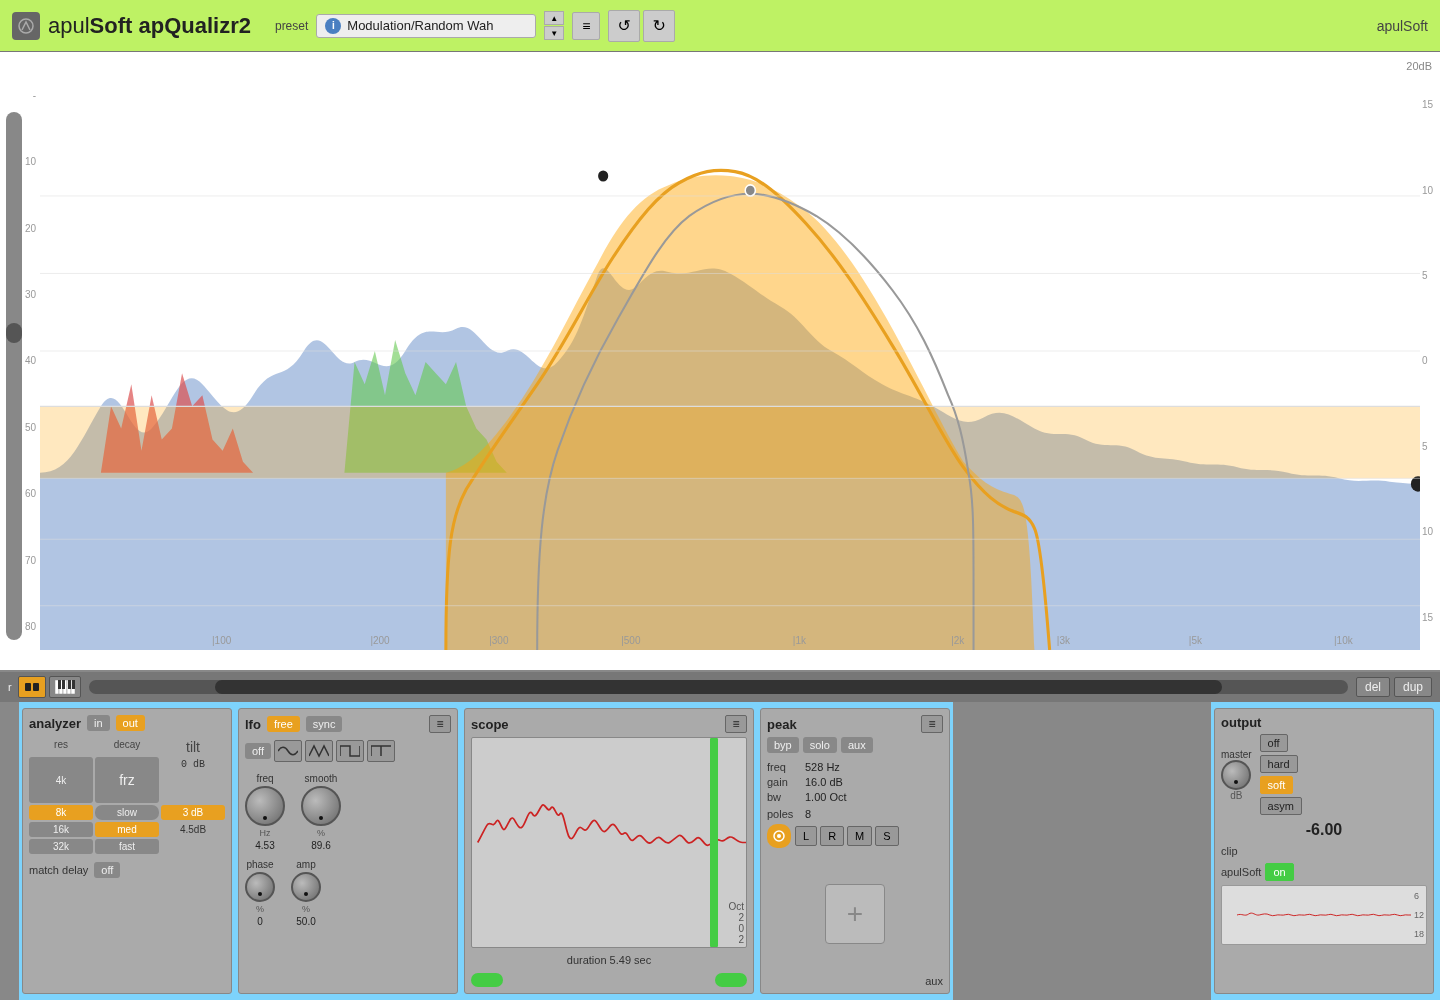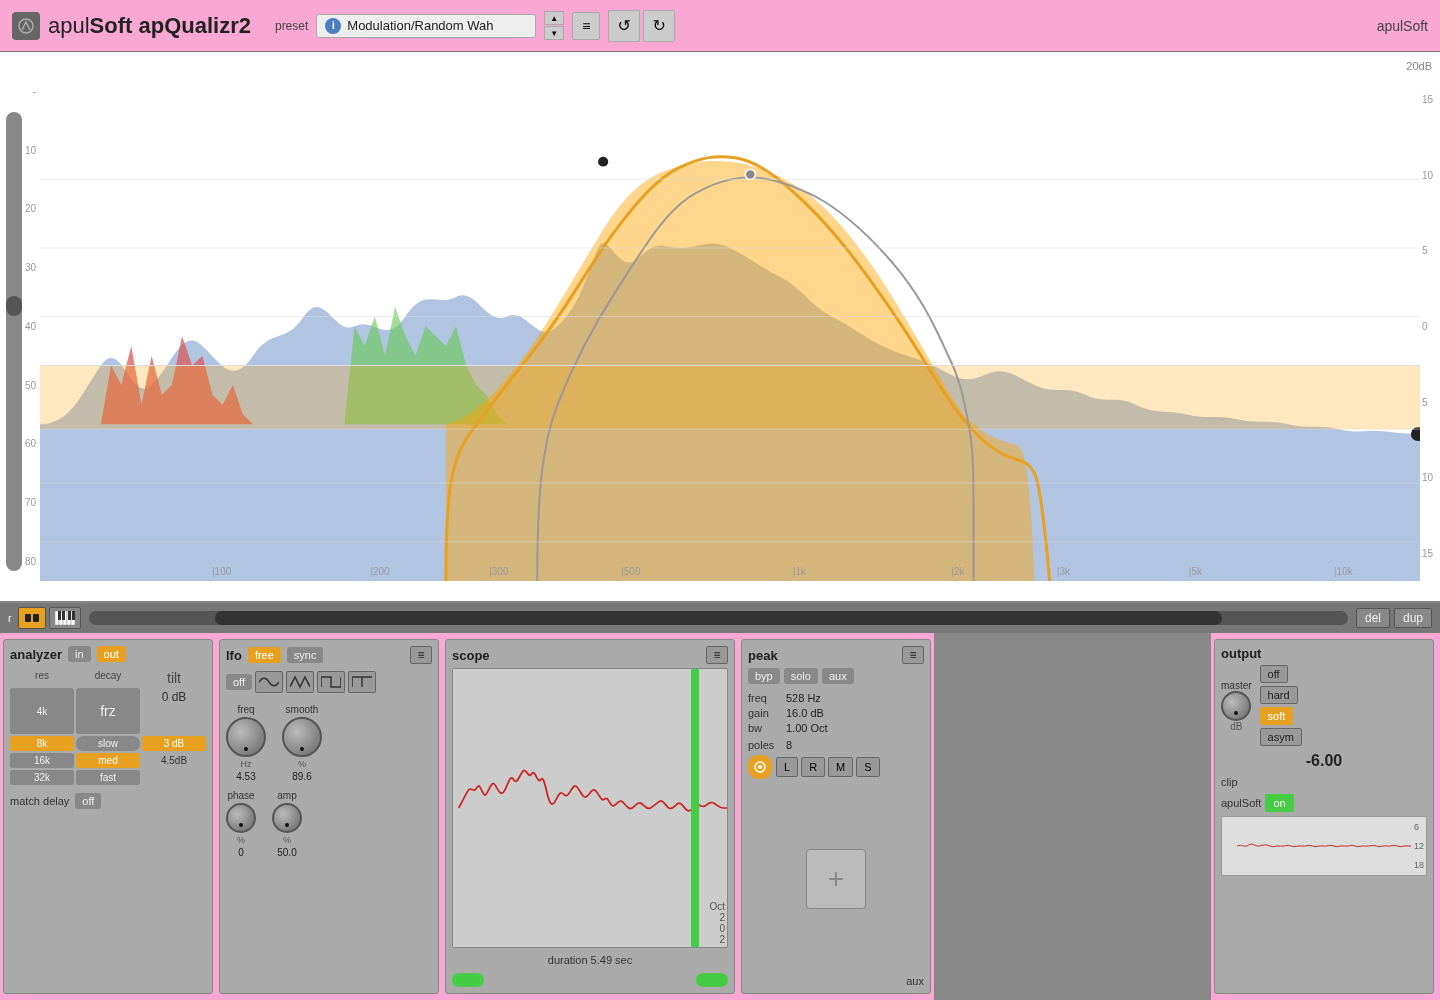--- a/index.html
+++ b/index.html
@@ -8,21 +8,21 @@
       font-family: Arial, Helvetica, sans-serif;
       font-size: 12px;
       color: #222;
       width: 1440px;
       height: 1000px;
       overflow: hidden;
     }
 
     
     #topbar {
-      background: #f9a8d4;
+      background: #bef264;
       height: 52px;
       display: flex;
       align-items: center;
       padding: 0 12px;
       gap: 8px;
       border-bottom: 1px solid #777;
     }
     #topbar .logo-icon {
       width: 28px; height: 28px;
       background: #666;
@@ -198,24 +198,25 @@
       display: flex; gap: 4px;
     }
     .text-btn {
       background: #888; border: 1px solid #555;
       padding: 2px 8px; border-radius: 2px;
       color: #eee; font-size: 12px; cursor: pointer;
     }
 
     
     #bottom-panels {
-      background: #f9a8d4;
-      height: 367px;
+      background: #7dd3fc;
+      height: 298px;
       display: flex;
       gap: 0;
+      margin-left: 19px;
     }
 
     .panel {
       background: #aaa;
       border: 1px solid #888;
       border-radius: 3px;
       margin: 6px 3px;
       padding: 6px;
       display: flex;
       flex-direction: column;
@@ -597,21 +598,21 @@
         <button class="tag-btn">out</button>
       </div>
 
       <div style="display:grid;grid-template-columns:1fr 1fr 1fr;gap:2px;margin-top:4px;">
         <span style="font-size:10px;color:#444;text-align:center">res</span>
         <span style="font-size:10px;color:#444;text-align:center">decay</span>
         <span style="font-size:14px;color:#444;text-align:center">tilt</span>
 
         <button class="tag-btn gray" style="font-size:10px;padding:2px 4px;">4k</button>
         <button class="tag-btn gray" style="font-size:14px;padding:15px 4px;">frz</button>
-        <span style="font-size:12px;color:#333;text-align:center;padding:2px;">0 dB</span>
+        <span style="font-size:10px;color:#333;text-align:center;padding:2px;font-family:Liberation Mono, monospace;">0 dB</span>
 
         <button class="tag-btn" style="font-size:10px;padding:2px 4px;background:#e8a020;">8k</button>
         <button class="tag-btn gray" style="font-size:10px;padding:2px 4px;border-radius:7px;">slow</button>
         <button class="tag-btn" style="font-size:10px;padding:2px 4px;background:#e8a020;">3 dB</button>
 
         <button class="tag-btn gray" style="font-size:10px;padding:2px 4px;">16k</button>
         <button class="tag-btn" style="font-size:10px;padding:2px 4px;background:#e8a020;">med</button>
         <span style="font-size:10px;color:#333;text-align:center;padding:2px;">4.5dB</span>
 
         <button class="tag-btn gray" style="font-size:10px;padding:2px 4px;">32k</button>

